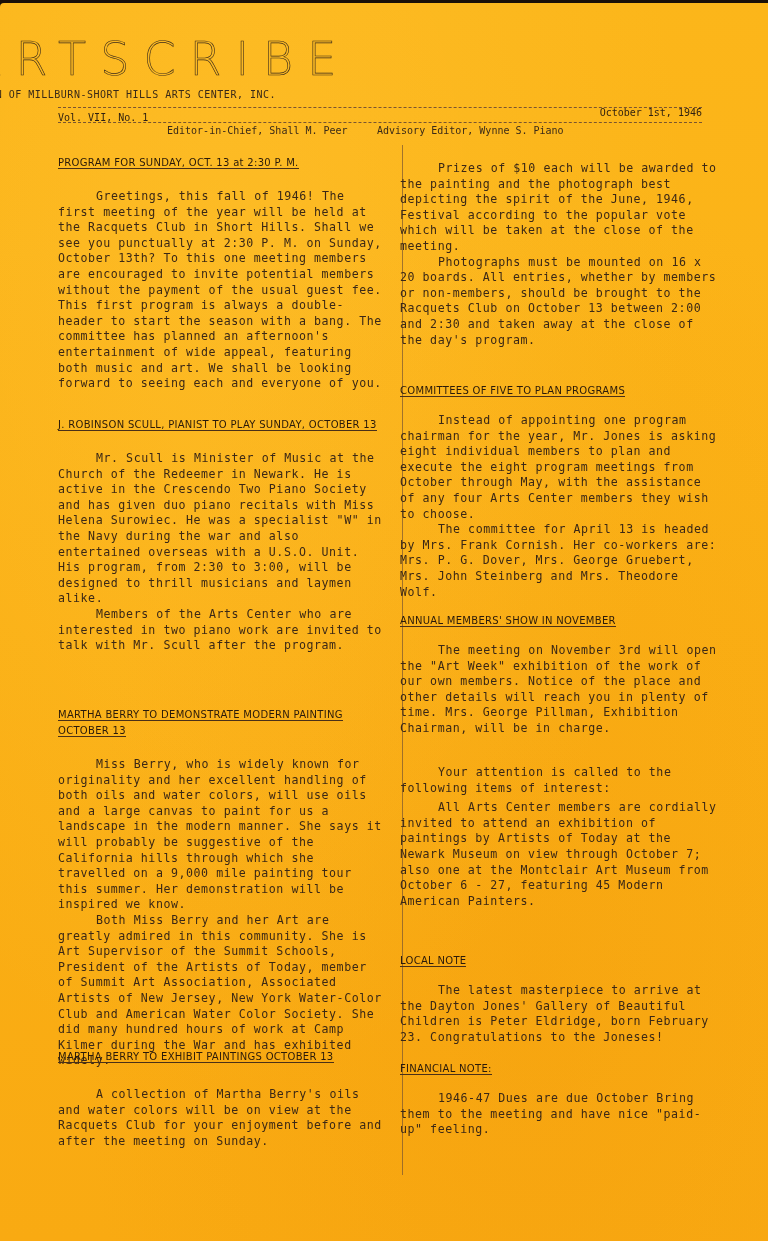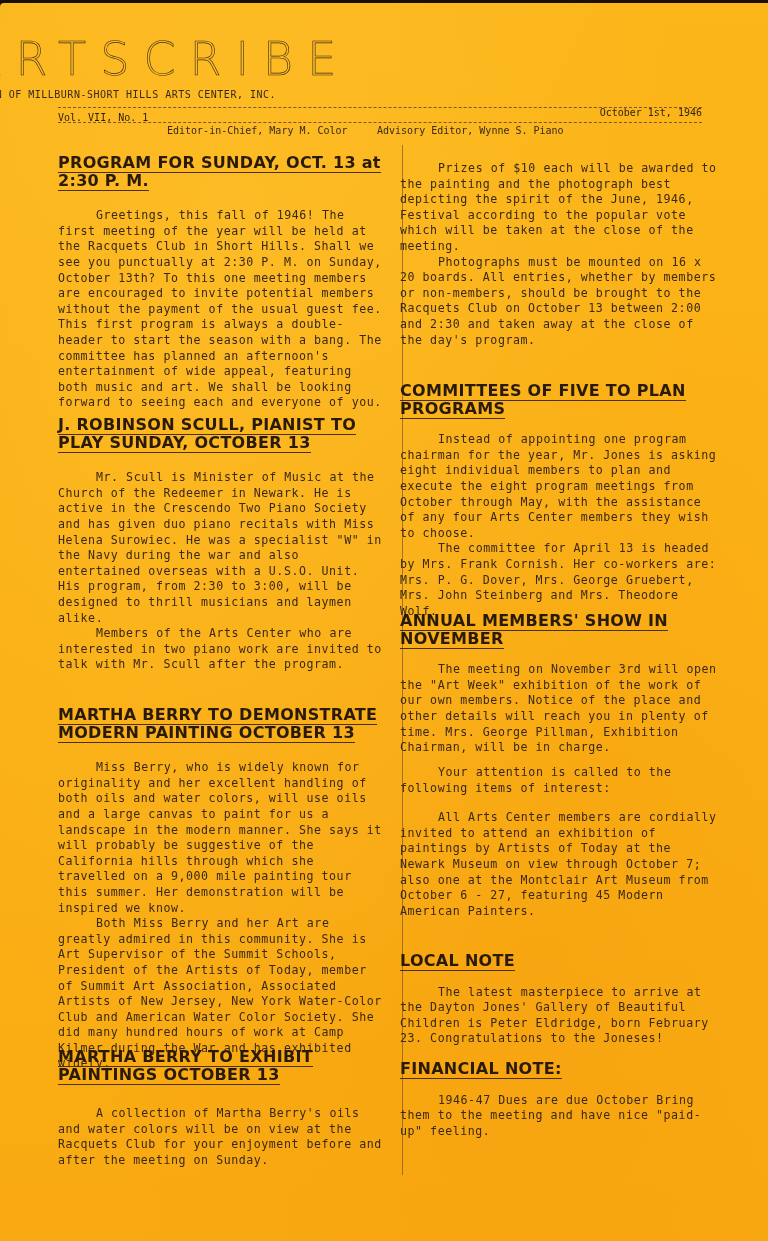--- a/index.html
+++ b/index.html
@@ -33,47 +33,47 @@
     .vol { position: absolute; left: 0; top: 4px; }
     .date { position: absolute; right: 0; top: -1px; }
     .editors { position: absolute; left: 0; width: 768px; top: 122px; font-size: 10px; color: #3a2a18; }
     .editors span { position: absolute; }
     .col-divider { position: absolute; left: 402px; top: 142px; width: 1px; height: 1030px; background: #7a5530; opacity: 0.7; }
     .col { position: absolute; top: 148px; font-size: 11.6px; line-height: 15.6px; letter-spacing: 0.55px; color: #3b2816; }
     .col.left { left: 58px; width: 326px; }
     .col.right { left: 400px; width: 320px; }
     .article { position: absolute; left: 0; width: 100%; }
     .headline {
-      font-family: "DejaVu Sans", sans-serif; font-weight: bold; font-size: 16px;
+      font-family: "DejaVu Sans", sans-serif; font-weight: normal; font-size: 10px;
       line-height: 16px; color: #2a1a0a; letter-spacing: 0.3px;
       display: inline; border-bottom: 1px solid #4a3018;
     }
     .headline-wrap { margin-bottom: 14px; }
     .para { margin: 0; white-space: normal; }
     .indent { text-indent: 38px; }
     .tight { margin-top: 0; }
-    .gap { margin-top: 14px; }
+    .gap { margin-top: 4px; }
   </style>
 </head>
 <body>
 
 <div class="sheet">
 
   <div class="masthead">
     <div class="title">ARTSCRIBE</div>
     <div class="subtitle">BULLETIN OF MILLBURN-SHORT HILLS ARTS CENTER, INC.</div>
   </div>
 
   <div class="volbar">
     <span class="vol">Vol. VII, No. 1</span>
     <span class="date">October 1st, 1946</span>
   </div>
 
   <div class="editors">
-    <span style="left:167px">Editor-in-Chief, Mary M. Color</span>
+    <span style="left:167px">Editor-in-Chief, Shall M. Peer</span>
     <span style="left:377px">Advisory Editor, Wynne S. Piano</span>
   </div>
 
   <div class="col-divider"></div>
 
   <div class="col left">
 
     <div class="article" style="top:4px">
       <div class="headline-wrap"><span class="headline">PROGRAM FOR SUNDAY, OCT. 13 at 2:30 P. M.</span></div>
       <p class="para indent" style="margin-top:18px">Greetings, this fall of 1946! The first meeting of the year will be held at the Racquets Club in Short Hills. Shall we see you punctually at 2:30 P. M. on Sunday, October 13th? To this one meeting members are encouraged to invite potential members without the payment of the usual guest fee. This first program is always a double-header to start the season with a bang. The committee has planned an afternoon's entertainment of wide appeal, featuring both music and art. We shall be looking forward to seeing each and everyone of you.</p>

